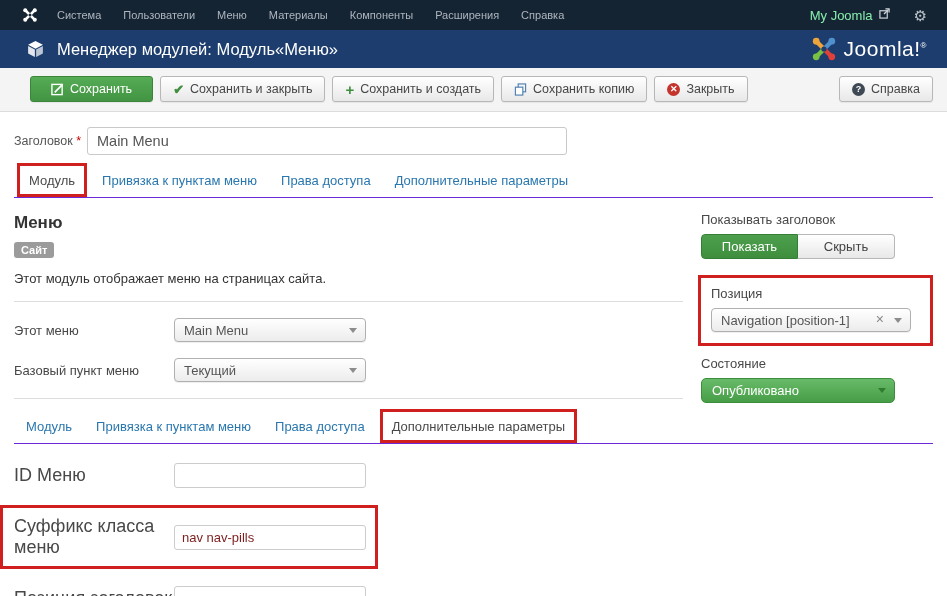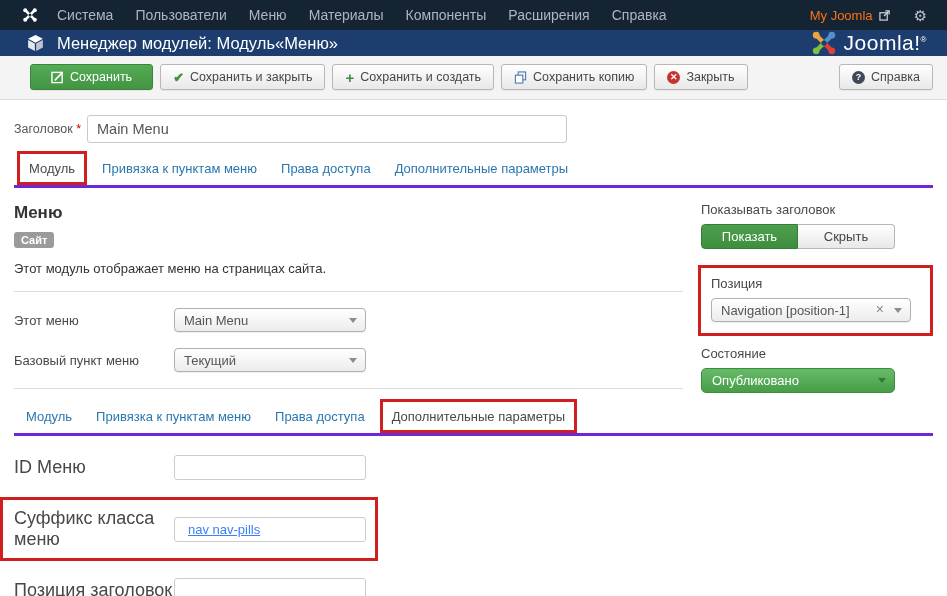--- a/index.html
+++ b/index.html
@@ -3,27 +3,27 @@
 <meta charset="utf-8">
 <style>
   * { margin:0; padding:0; box-sizing:border-box; }
   html,body { width:947px; height:596px; }
   body { font-family:"Liberation Sans", sans-serif; background:#fff; overflow:hidden; }
 
   
   .topbar { height:30px; background:#152433; display:flex; align-items:center; padding:0 14px; }
   .topbar .jx { width:16px; height:16px; margin:0 8px 0 8px; }
   .menubar { display:flex; align-items:center; }
-  .menubar .mitem { color:#aeb6bf; font-size:14px; padding:0 11px; cursor:pointer; }
+  .menubar .mitem { color:#aeb6bf; font-size:11px; padding:0 11px; cursor:pointer; }
   .topbar .spacer { flex:1; }
-  .myjoomla { color:#f97316; font-size:13px; display:flex; align-items:center; gap:6px; cursor:pointer; padding:0 10px; }
+  .myjoomla { color:#86efac; font-size:13px; display:flex; align-items:flex-start; gap:6px; cursor:pointer; padding:0 10px; }
   .gear { color:#b9c1c9; font-size:15px; padding:0 6px 0 14px; cursor:pointer; line-height:1; }
 
   
-  .titlebar { height:26px; background:#1c3d6d; display:flex; align-items:center; padding:0 14px; }
+  .titlebar { height:38px; background:#1c3d6d; display:flex; align-items:center; padding:0 14px; }
   .titlebar .cube { margin:0 12px 0 12px; }
   .page-title { color:#fff; font-size:16.5px; }
   .titlebar .spacer { flex:1; }
   .brand { display:flex; align-items:center; gap:7px; margin-right:6px; }
   .brand-text { color:#fff; font-size:21px; letter-spacing:.5px; }
   .brand-text sup { font-size:8px; }
 
   
   .toolbar { background:#f4f4f4; border-bottom:1px solid #dcdcdc; padding:8px 14px 9px; display:flex; align-items:flex-start; }
   .btn { display:inline-flex; align-items:center; gap:6px; height:26px; padding:0 12px;
@@ -40,21 +40,21 @@
   .ic-help-bg { background:#3f4955; }
 
   
   .content { padding:12px 14px 0; background:#fff; }
   .title-row { display:flex; align-items:center; margin:3px 0 8px; }
   .title-row .lbl { width:73px; font-size:12.5px; color:#555; }
   .title-row .lbl .req { color:#c00; }
   .big-input { width:480px; height:28px; border:1px solid #c9c9c9; border-radius:3px; padding:0 9px;
                font-size:14.5px; color:#555; font-family:"Liberation Sans",sans-serif; }
 
-  .tabs { display:flex; align-items:flex-end; border-bottom:3px solid #6d28d9; margin-top:6px; }
+  .tabs { display:flex; align-items:flex-end; border-bottom:1px solid #6d28d9; margin-top:6px; }
   .tab { padding:9px 12px; font-size:13px; color:#2a77ae; cursor:pointer; white-space:nowrap; }
   .tab.active { color:#4a4a4a; }
   .annot-tab { border:3px solid #d01f1f; padding:5px 9px; margin:0 3px; }
   .annot-tab .tab { padding:0; }
 
   .cols { display:flex; }
   .col-left { flex:1; padding-right:18px; }
   .col-right { width:232px; padding-top:14px; }
 
   .h-module { font-size:17px; font-weight:bold; color:#333; margin:15px 0 7px; }
@@ -82,22 +82,22 @@
 
   .annot-box { border:3px solid #d01f1f; padding:8px 10px 11px; margin:0 0 10px -3px; }
   .annot-row { display:inline-flex; align-items:center; border:3px solid #d01f1f; padding:8px 9px 8px 11px; margin-left:-14px; }
   .annot-row .flbl { width:160px; font-size:13px; color:#484848; }
 
   .chosen-green { position:relative; display:inline-flex; align-items:center; width:194px; height:25px;
                   border:1px solid #3c8e3c; border-radius:5px; background:linear-gradient(#68ba68,#479e47);
                   padding:0 24px 0 10px; font-size:13px; color:#fff; cursor:pointer; }
   .chosen-green .caret { border-top-color:#2f7c2f; }
 
-  .tinput { width:192px; height:25px; border:1px solid #ccc; border-radius:3px; padding:0 13px;
-            font-size:13px; color:#3b82f6; font-family:"Liberation Sans",sans-serif;text-decoration:underline; }
+  .tinput { width:192px; height:25px; border:1px solid #ccc; border-radius:3px; padding:0 7px;
+            font-size:13px; color:#7f1d1d; font-family:"Liberation Sans",sans-serif; }
   .arow { display:flex; align-items:center; margin:17px 0; }
   .arow .flbl { width:160px; font-size:18px; color:#484848; }
   .advanced { padding-top:2px; }
 </style>
 </head>
 <body>
 
 <div class="topbar">
   <svg class="jx" viewBox="0 0 20 20">
     <g stroke="#ffffff" stroke-width="3.2" stroke-linecap="round">

